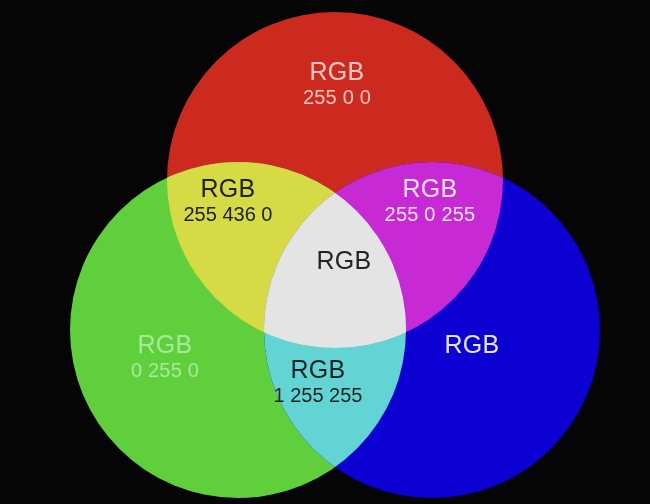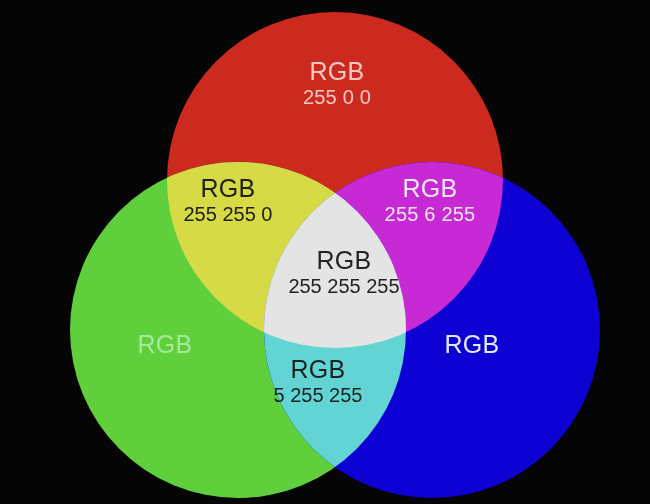--- a/index.html
+++ b/index.html
@@ -110,39 +110,39 @@
     </g>
   </svg>
 
   <div class="region-label" id="label-red">
     <span class="lbl-title">RGB</span>
     <span class="lbl-value">255 0 0</span>
   </div>
 
   <div class="region-label" id="label-yellow">
     <span class="lbl-title">RGB</span>
-    <span class="lbl-value">255 255 0</span>
+    <span class="lbl-value">255 436 0</span>
   </div>
 
   <div class="region-label" id="label-magenta">
     <span class="lbl-title">RGB</span>
-    <span class="lbl-value">255 6 255</span>
+    <span class="lbl-value">255 0 255</span>
   </div>
 
   <div class="region-label" id="label-white">
     <span class="lbl-title">RGB</span>
-    <span class="lbl-value">255 255 255</span>
   </div>
 
   <div class="region-label" id="label-green">
     <span class="lbl-title">RGB</span>
+    <span class="lbl-value">0 255 0</span>
   </div>
 
   <div class="region-label" id="label-cyan">
     <span class="lbl-title">RGB</span>
-    <span class="lbl-value">5 255 255</span>
+    <span class="lbl-value">1 255 255</span>
   </div>
 
   <div class="region-label" id="label-blue">
     <span class="lbl-title">RGB</span>
   </div>
 
 </div>
 
 </body></html>

